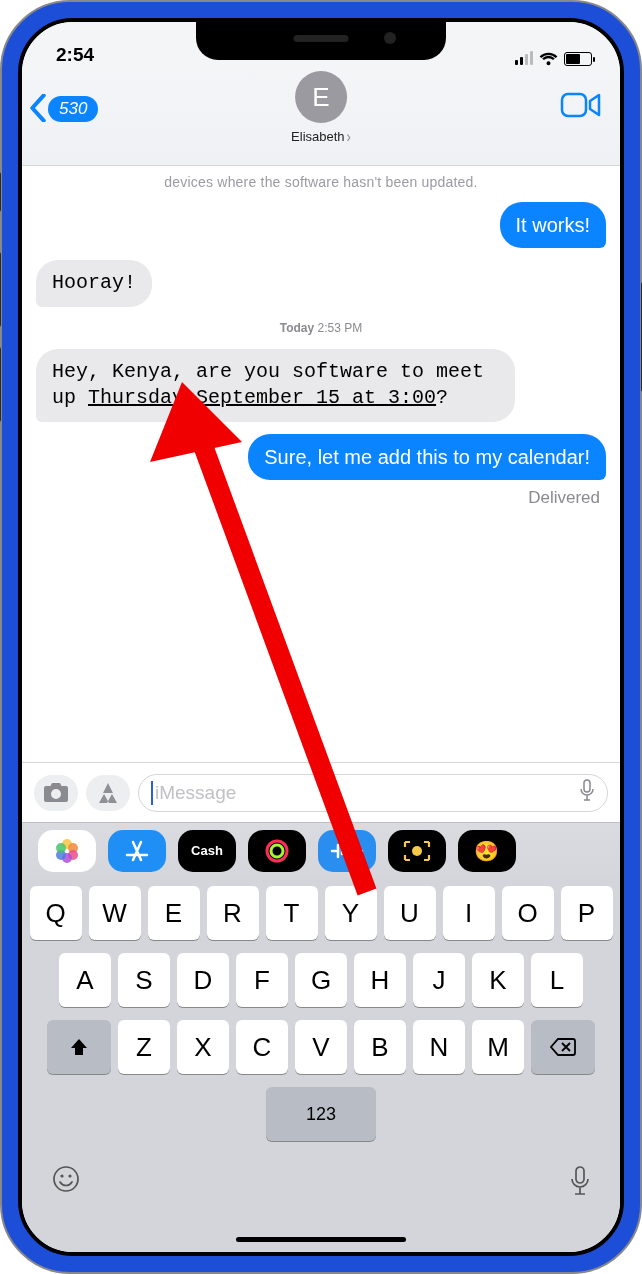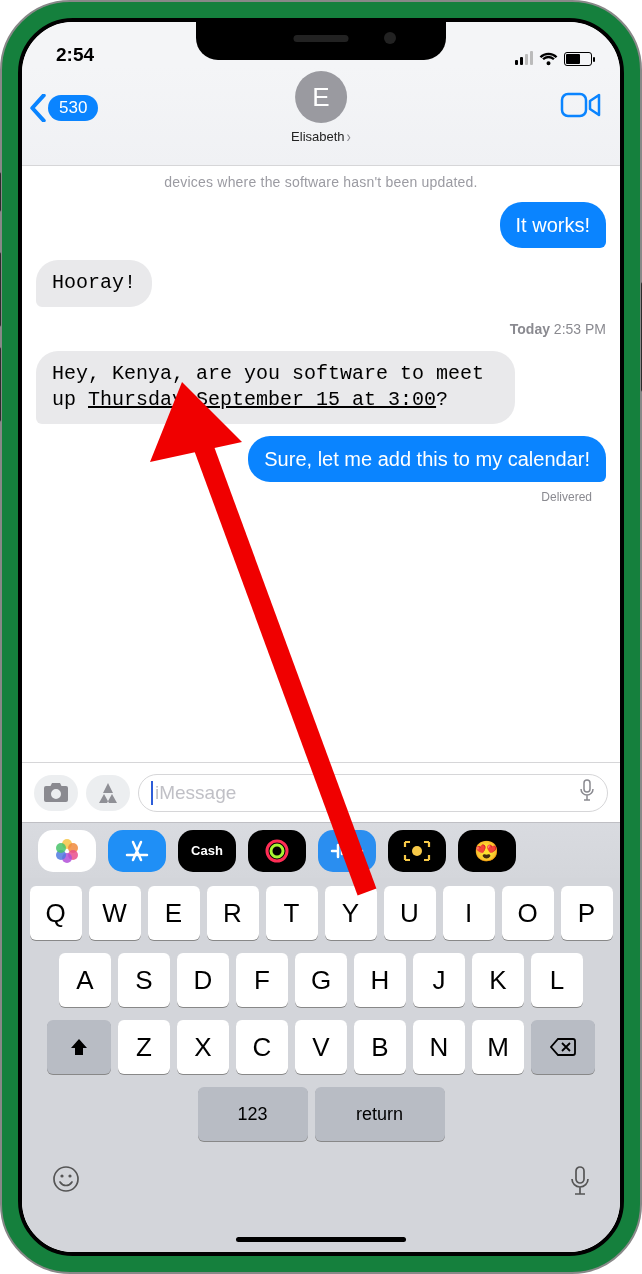--- a/index.html
+++ b/index.html
@@ -1,19 +1,19 @@
 <!DOCTYPE html>
 <html><head>
 <meta charset="utf-8">
 <style>
   * { box-sizing: border-box; margin: 0; padding: 0; }
   html, body { width: 642px; height: 1274px; font-family: -apple-system, "Helvetica Neue", Arial, sans-serif; background: #fff; }
   
   .device-frame {
-    position: relative; width: 642px; height: 1274px; background: #15803d;
+    position: relative; width: 642px; height: 1274px; background: #1d4ed8;
     border-radius: 70px; padding: 16px; border: 2px solid #888;
   }
   .screen {
     position: relative; width: 100%; height: 100%; background: #fff; border-radius: 55px;
     overflow: hidden; border: 4px solid #000;
   }
   .notch {
     position: absolute; top: 0; left: 50%; transform: translateX(-50%);
     width: 250px; height: 38px; background: #000; border-bottom-left-radius: 22px; border-bottom-right-radius: 22px; z-index: 50;
   }
@@ -42,21 +42,21 @@
   .batt { width:28px; height:14px; border:1.5px solid #000; border-radius:3px; position:relative;}
   .batt:after{content:"";position:absolute;right:-4px;top:4px;width:2px;height:5px;background:#000;border-radius:1px;}
   .batt .lvl{position:absolute;left:1px;top:1px;bottom:1px;width:55%;background:#000;border-radius:1px;}
   
   
   .nav {
     height: 100px; position: relative; background: linear-gradient(#f4f5f7,#f0f1f4);
     border-bottom: .5px solid #d6d6d8;
   }
   .back {
-    position: absolute; left: 8px; top: 28px; display: flex; align-items: center; gap: 2px;
+    position: absolute; left: 8px; top: 28px; display: flex; align-items: flex-end; gap: 2px; font-style: italic;
   }
   .back svg { display:block; }
   .badge {
     background: #0a84ff; color:#fff; padding: 3px 11px; border-radius: 20px;
     font-size: 17px; font-weight: 500;
   }
   .contact { position:absolute; left:50%; top:5px; transform:translateX(-50%); text-align:center;}
   .avatar {
     width:52px; height:52px; border-radius:50%; background:#9a9aa0;
     display:flex;align-items:center;justify-content:center;color:#fff;font-size:26px;
@@ -68,23 +68,23 @@
   
   
   .conv { position:relative; height: calc(100% - 44px - 100px - 60px - 430px); padding: 8px 14px 0;}
   .trunc { text-align:center; color:#9b9ba2; font-size:14px; letter-spacing:.2px; padding:0 30px 12px;}
   .row { display:flex; margin-bottom: 12px;}
   .row.right{ justify-content:flex-end;}
   .row.left{ justify-content:flex-start;font-family:Liberation Mono, monospace;}
   .bub { max-width: 78%; padding: 10px 16px; font-size: 20px; line-height:1.32; border-radius:22px;}
   .bub.blue{ background:#0a84ff; color:#fff; border-bottom-right-radius:6px;}
   .bub.gray{ background:#e9e9eb; color:#000; border-bottom-left-radius:6px;}
-  .ts { text-align:right; color:#8a8a90; font-size:14px; margin:14px 0;}
+  .ts { text-align:center; color:#8a8a90; font-size:12px; margin:14px 0;}
   .ts b{ font-weight:600; color:#8a8a90;}
-  .delivered { text-align:right; color:#8a8a90; font-size:12px; margin-top:-4px; margin-right:14px;}
+  .delivered { text-align:right; color:#8a8a90; font-size:17px; margin-top:-4px; margin-right:6px;}
   .und { text-decoration: underline; }
   
   
   .inputbar {
     height:60px; display:flex; align-items:center; gap:8px; padding:0 12px;
     border-top:.5px solid #d6d6d8; background:#fff;
   }
   .pillbtn {
     width:44px; height:36px; background:#eceef0; border-radius:18px;
     display:flex;align-items:center;justify-content:center;color:#8a8a90;
@@ -304,21 +304,20 @@
           <div class="key">M</div>
         <div class="key fn" style="flex-basis:64px">
           <svg width="26" height="20" viewBox="0 0 26 20">
               <path d="M8 2h15a2 2 0 0 1 2 2v12a2 2 0 0 1-2 2H8l-7-8z" fill="none" stroke="#000" stroke-width="1.8"></path>
               <path d="M12 6l8 8M20 6l-8 8" stroke="#000" stroke-width="1.8"></path>
             </svg>
         </div>
       </div>
       <div class="krow r4">
         <div class="key fn wide" style="flex-basis:110px">123</div>
-        <div class="key fn wide" style="flex-basis:130px">return</div>
       </div>
       <div class="kbot">
         <span style="font-size:28px;color:#555">
           <svg width="30" height="30" viewBox="0 0 30 30">
               <circle cx="15" cy="15" r="12" fill="none" stroke="#555" stroke-width="1.7"></circle>
               <circle cx="11" cy="12" r="1.6" fill="#555"></circle>
               <circle cx="19" cy="12" r="1.6" fill="#555"></circle>
               <path d="M9 18c1.5 2.3 4 3.5 6 3.5s4.5-1.2 6-3.5" fill="none" stroke="#555" stroke-width="1.7" stroke-linecap="round"></path>
             </svg>
         </span>

